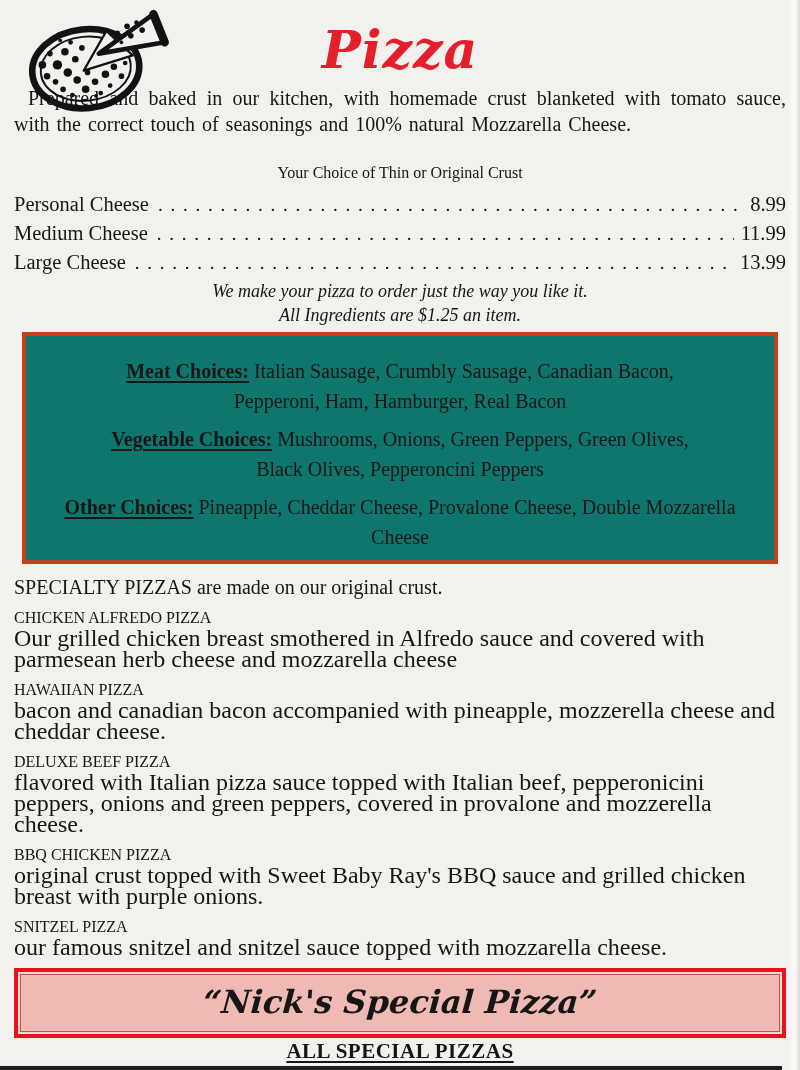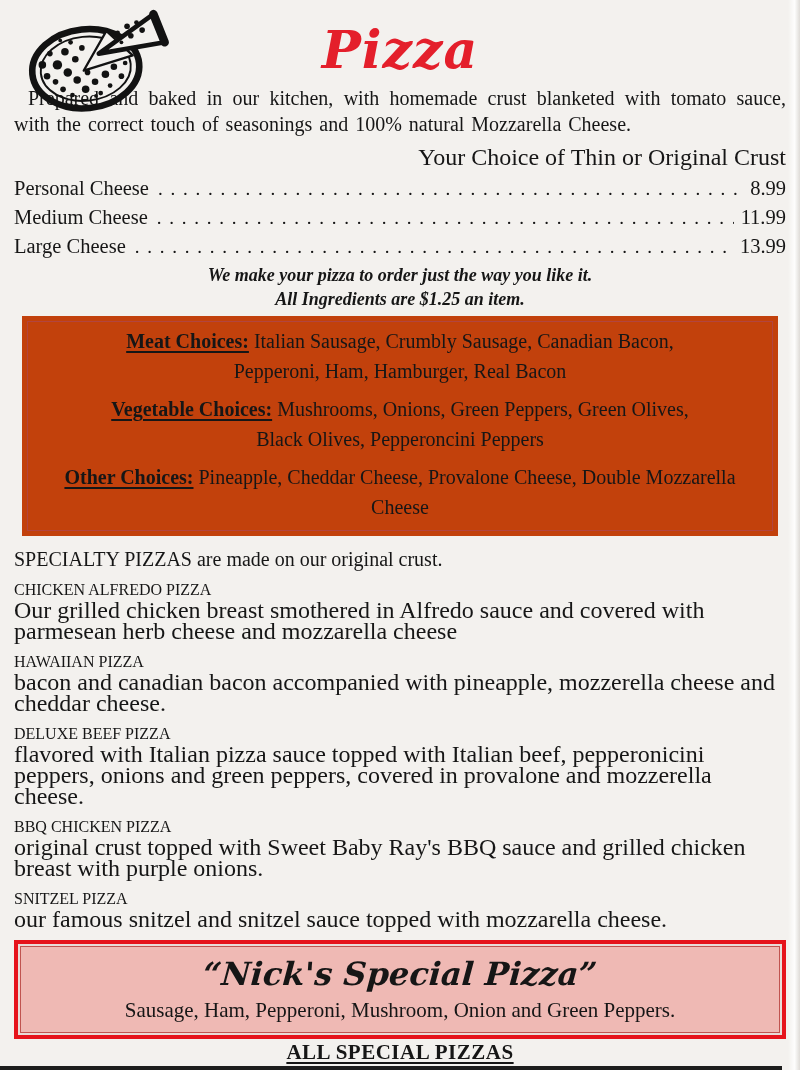--- a/index.html
+++ b/index.html
@@ -44,23 +44,23 @@
   }
   .intro {
     margin-top: 3px;
     font-size: 20px;
     line-height: 26px;
     text-align: justify;
     text-indent: 14px;
     word-spacing: 2px;
   }
   .crust-line {
-    margin-top: 8px;
-    text-align: right;
-    font-size: 24px;
+    margin-top: 24px;
+    text-align: center;
+    font-size: 16px;
     line-height: 24px;
   }
 
   
   .price-list { margin-top: 5px; }
   .price-row {
     display: flex;
     align-items: baseline;
     font-size: 20.5px;
     line-height: 29px;
@@ -73,33 +73,33 @@
   }
   .leader::after {
     content: ". . . . . . . . . . . . . . . . . . . . . . . . . . . . . . . . . . . . . . . . . . . . . . . . . . . . . . . . . . . . . . . . . . . . . . . . . . . . . . . . . . . . . . . . ";
     letter-spacing: 1.5px;
     font-size: 19px;
   }
   .price-val { text-align: right; }
 
   .notes { margin-top: 2px; text-align: center; }
   .note-line {
-    font-weight: bold;
+    font-weight: normal;
     font-style: italic;
     font-size: 18px;
     line-height: 24px;
   }
 
   
   .choices-box {
     margin: 5px 8px 0 8px;
-    border: 5px solid #c2410c;
+    border: 3px solid #c2410c;
     box-shadow: inset 0 0 0 1px #b2453f;
-    background: #c2410c;
-    padding: 5px 16px 9px 16px;
+    background: #0f766e;
+    padding: 21px 16px 9px 16px;
     text-align: center;
   }
   .choice-group { margin-top: 8px; }
   .choice-group:first-child { margin-top: 0; }
   .choice-line { font-size: 20px; line-height: 30px; }
   .u {
     font-weight: bold;
     text-decoration: underline;
     text-decoration-thickness: 2px;
     text-underline-offset: 3px;
@@ -294,21 +294,20 @@
       <div class="spec-desc">original crust topped with Sweet Baby Ray's BBQ sauce and grilled chicken breast with purple onions.</div>
     </div>
     <div>
       <div class="spec-name">SNITZEL PIZZA</div>
       <div class="spec-desc">our famous snitzel and snitzel sauce topped with mozzarella cheese.</div>
     </div>
   </div>
 
   <div class="nicks-box">
     <div class="nicks-title">“Nick's Special Pizza”</div>
-    <div class="nicks-toppings">Sausage, Ham, Pepperoni, Mushroom, Onion and Green Peppers.</div>
   </div>
 
   <div class="content">
     <div class="all-special-heading">
       <span>ALL SPECIAL PIZZAS</span>
     </div>
     <div class="size-row">
       <span class="size-medium">Medium $16.99</span>
       <span class="size-large">Large $18.99</span>
     </div>

